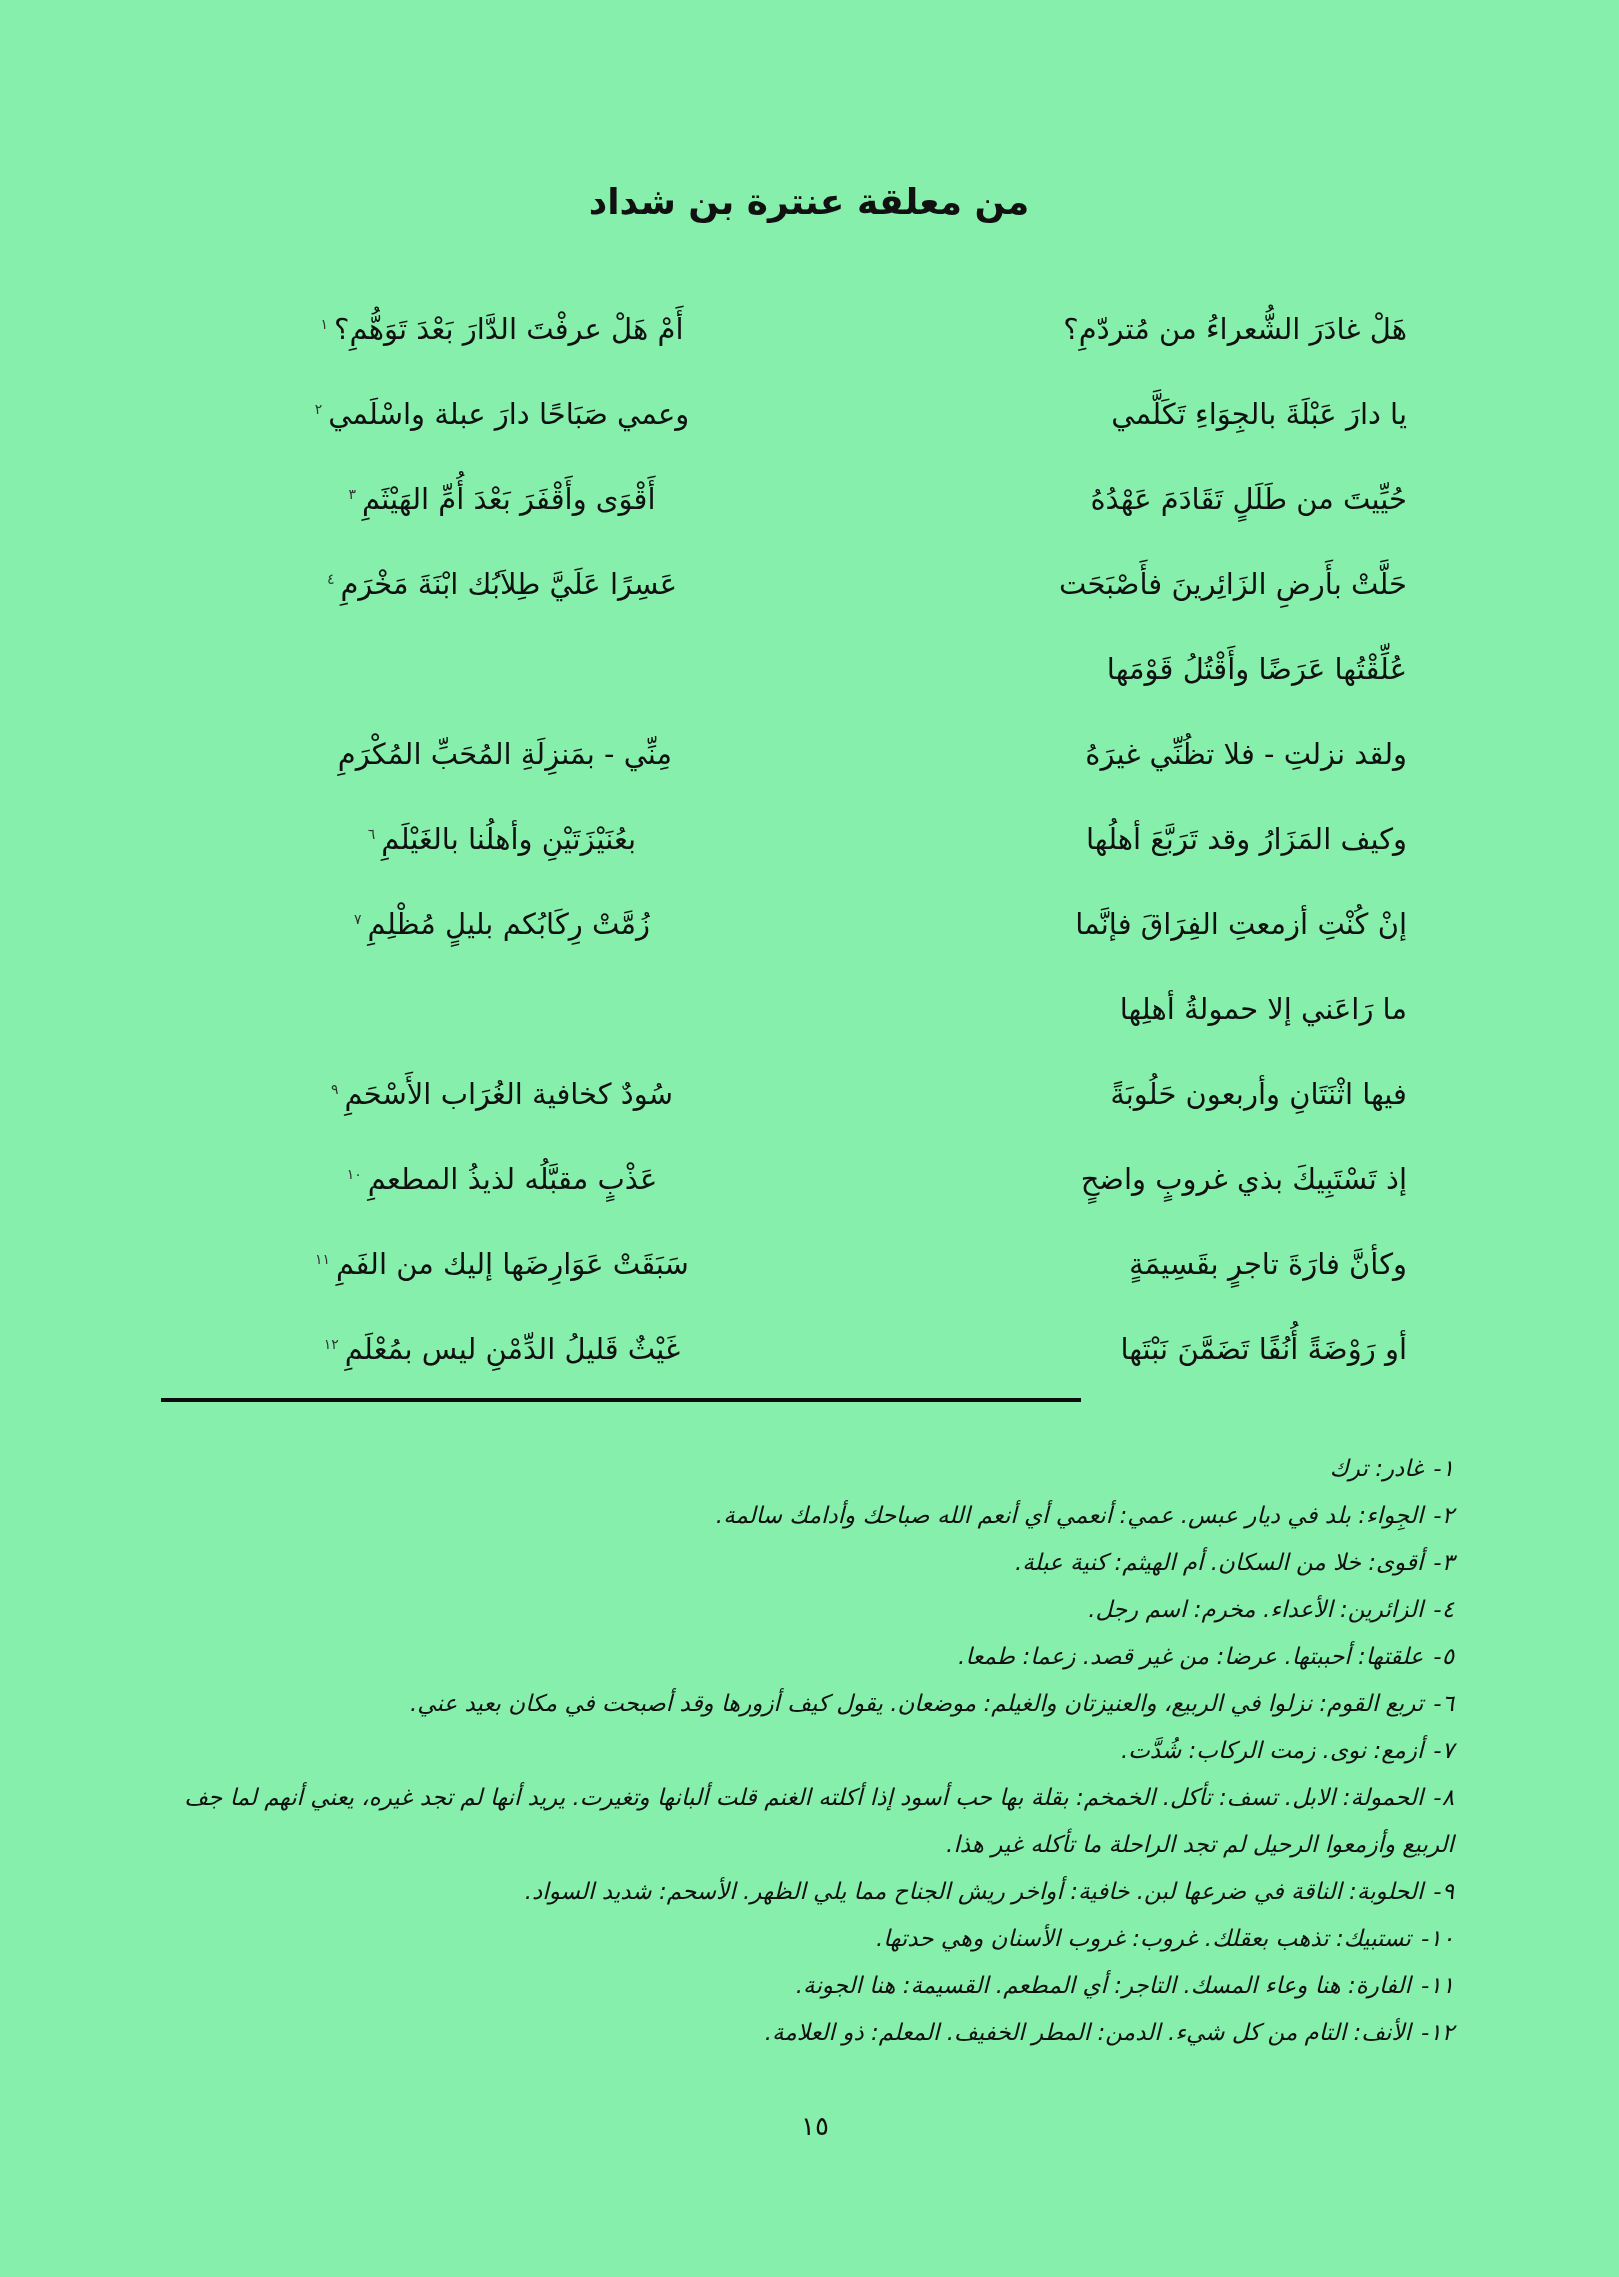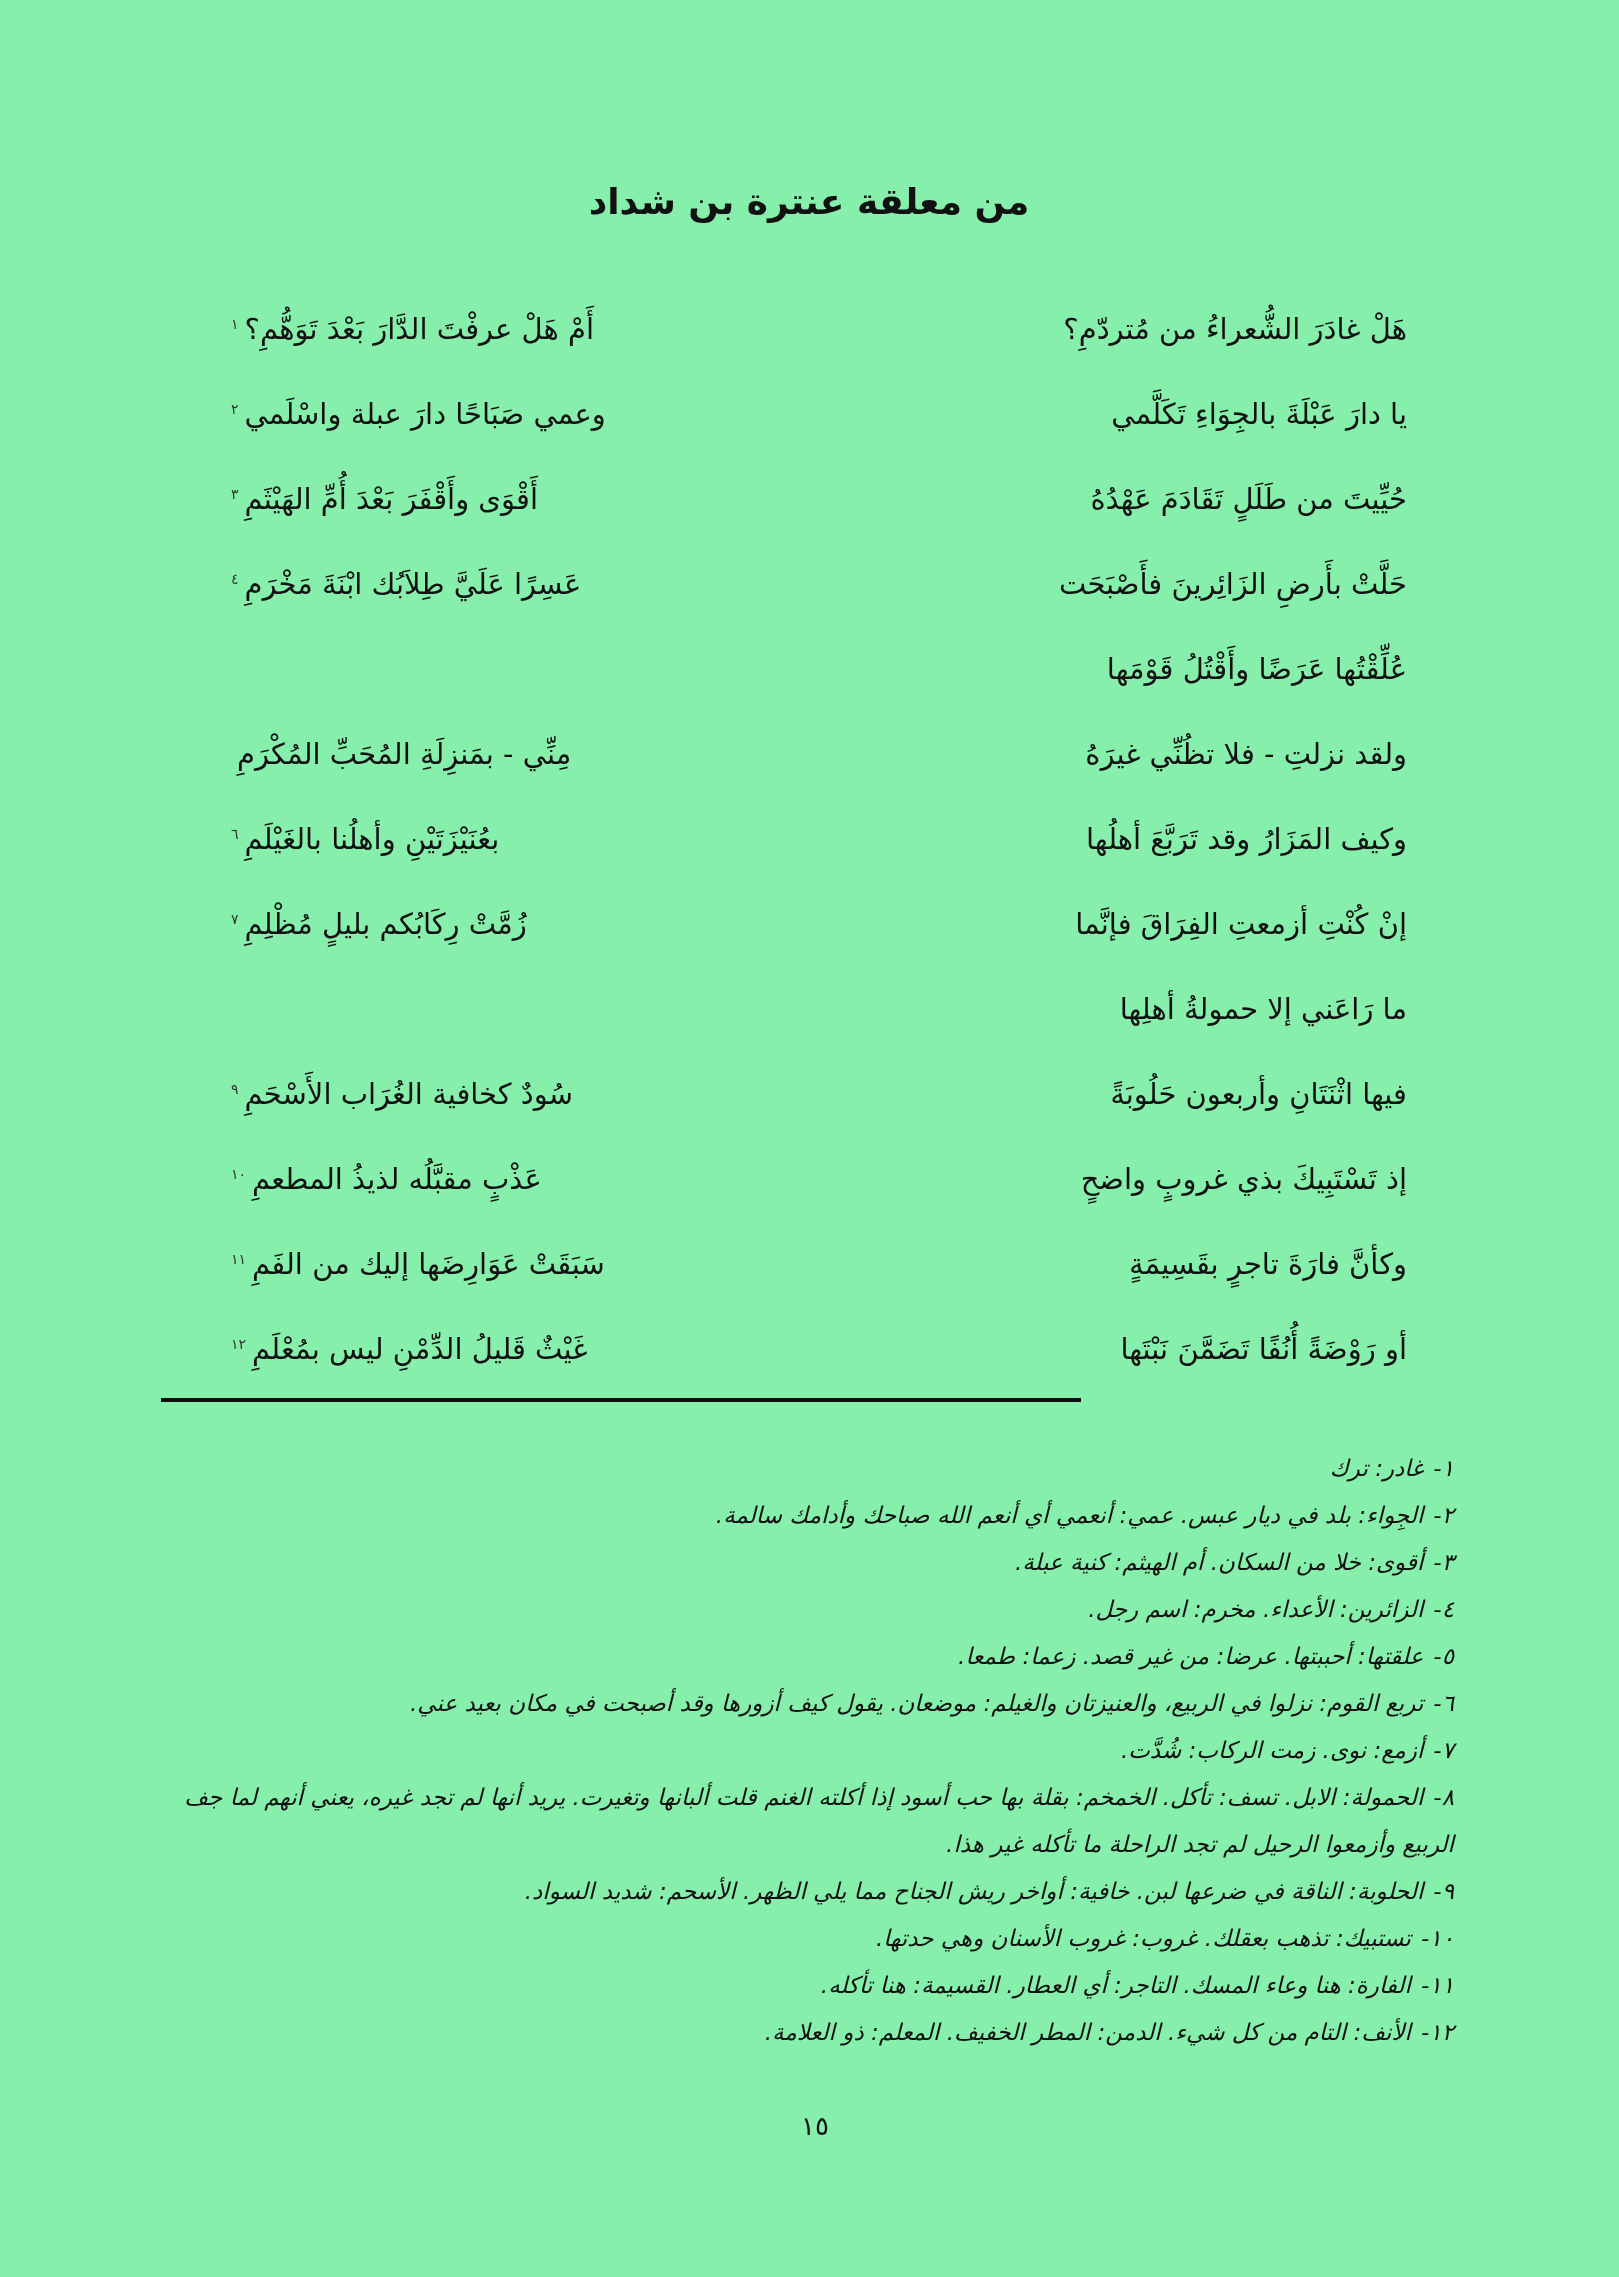--- a/index.html
+++ b/index.html
@@ -46,21 +46,21 @@
     line-height: 1.25;
     white-space: nowrap;
   }
   .hemi.first {
     width: 562px;
     text-align: right;
   }
   .hemi-gap { width: 72px; flex: none; }
   .hemi.second {
     width: 542px;
-    text-align: left;
+    text-align: center;
   }
 
   .fn-mark {
     font-size: 14px;
     vertical-align: super;
     margin-right: 6px;
     color: #333;
   }
 
   .separator-rule {
@@ -193,20 +193,20 @@
     <div class="footnote"><span class="fn-num">١-</span><span class="fn-text">غادر: ترك</span></div>
     <div class="footnote"><span class="fn-num">٢-</span><span class="fn-text">الجِواء: بلد في ديار عبس. عمي: أنعمي أي أنعم الله صباحك وأدامك سالمة.</span></div>
     <div class="footnote"><span class="fn-num">٣-</span><span class="fn-text">أقوى: خلا من السكان.  أم الهيثم: كنية عبلة.</span></div>
     <div class="footnote"><span class="fn-num">٤-</span><span class="fn-text">الزائرين: الأعداء.  مخرم: اسم رجل.</span></div>
     <div class="footnote"><span class="fn-num">٥-</span><span class="fn-text">علقتها: أحببتها.  عرضا: من غير قصد.  زعما: طمعا.</span></div>
     <div class="footnote"><span class="fn-num">٦-</span><span class="fn-text">تربع القوم: نزلوا في الربيع، والعنيزتان والغيلم: موضعان. يقول كيف أزورها وقد أصبحت في مكان بعيد عني.</span></div>
     <div class="footnote"><span class="fn-num">٧-</span><span class="fn-text">أزمع: نوى. زمت الركاب: شُدَّت.</span></div>
     <div class="footnote"><span class="fn-num">٨-</span><span class="fn-text">الحمولة: الابل.  تسف: تأكل.  الخمخم: بقلة بها حب أسود إذا أكلته الغنم قلت ألبانها وتغيرت. يريد أنها لم تجد غيره، يعني أنهم لما جف الربيع وأزمعوا الرحيل لم تجد الراحلة ما تأكله غير هذا.</span></div>
     <div class="footnote"><span class="fn-num">٩-</span><span class="fn-text">الحلوبة: الناقة في ضرعها لبن.  خافية: أواخر ريش الجناح مما يلي الظهر.  الأسحم: شديد السواد.</span></div>
     <div class="footnote"><span class="fn-num">١٠-</span><span class="fn-text">تستبيك: تذهب بعقلك.  غروب: غروب الأسنان وهي حدتها.</span></div>
-    <div class="footnote"><span class="fn-num">١١-</span><span class="fn-text">الفارة: هنا وعاء المسك.  التاجر: أي العطار.  القسيمة: هنا تأكله.</span></div>
+    <div class="footnote"><span class="fn-num">١١-</span><span class="fn-text">الفارة: هنا وعاء المسك.  التاجر: أي المطعم.  القسيمة: هنا الجونة.</span></div>
     <div class="footnote"><span class="fn-num">١٢-</span><span class="fn-text">الأنف: التام من كل شيء.  الدمن: المطر الخفيف.  المعلم: ذو العلامة.</span></div>
   </div>
 
   <div class="page-number">١٥</div>
 
 </div>
 
 
 </body></html>

